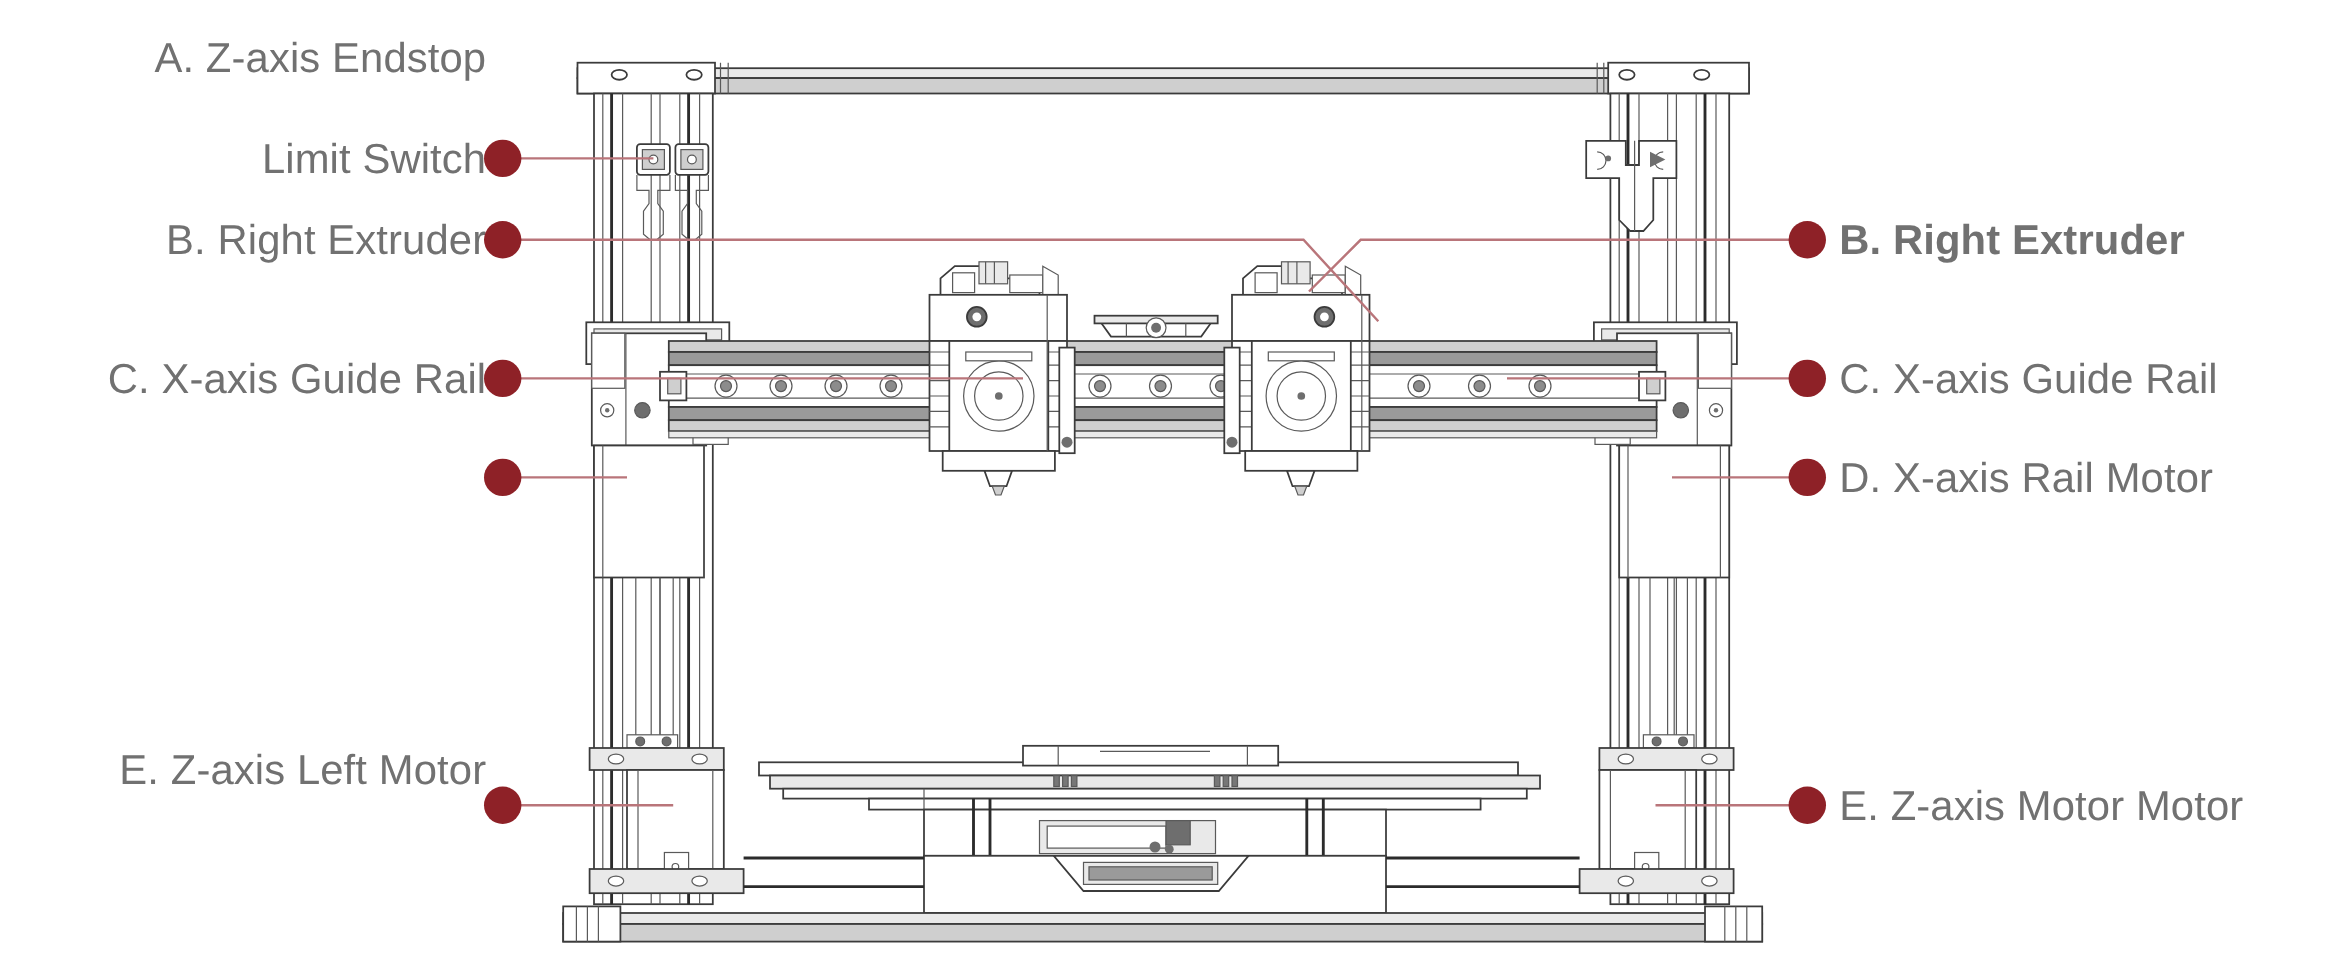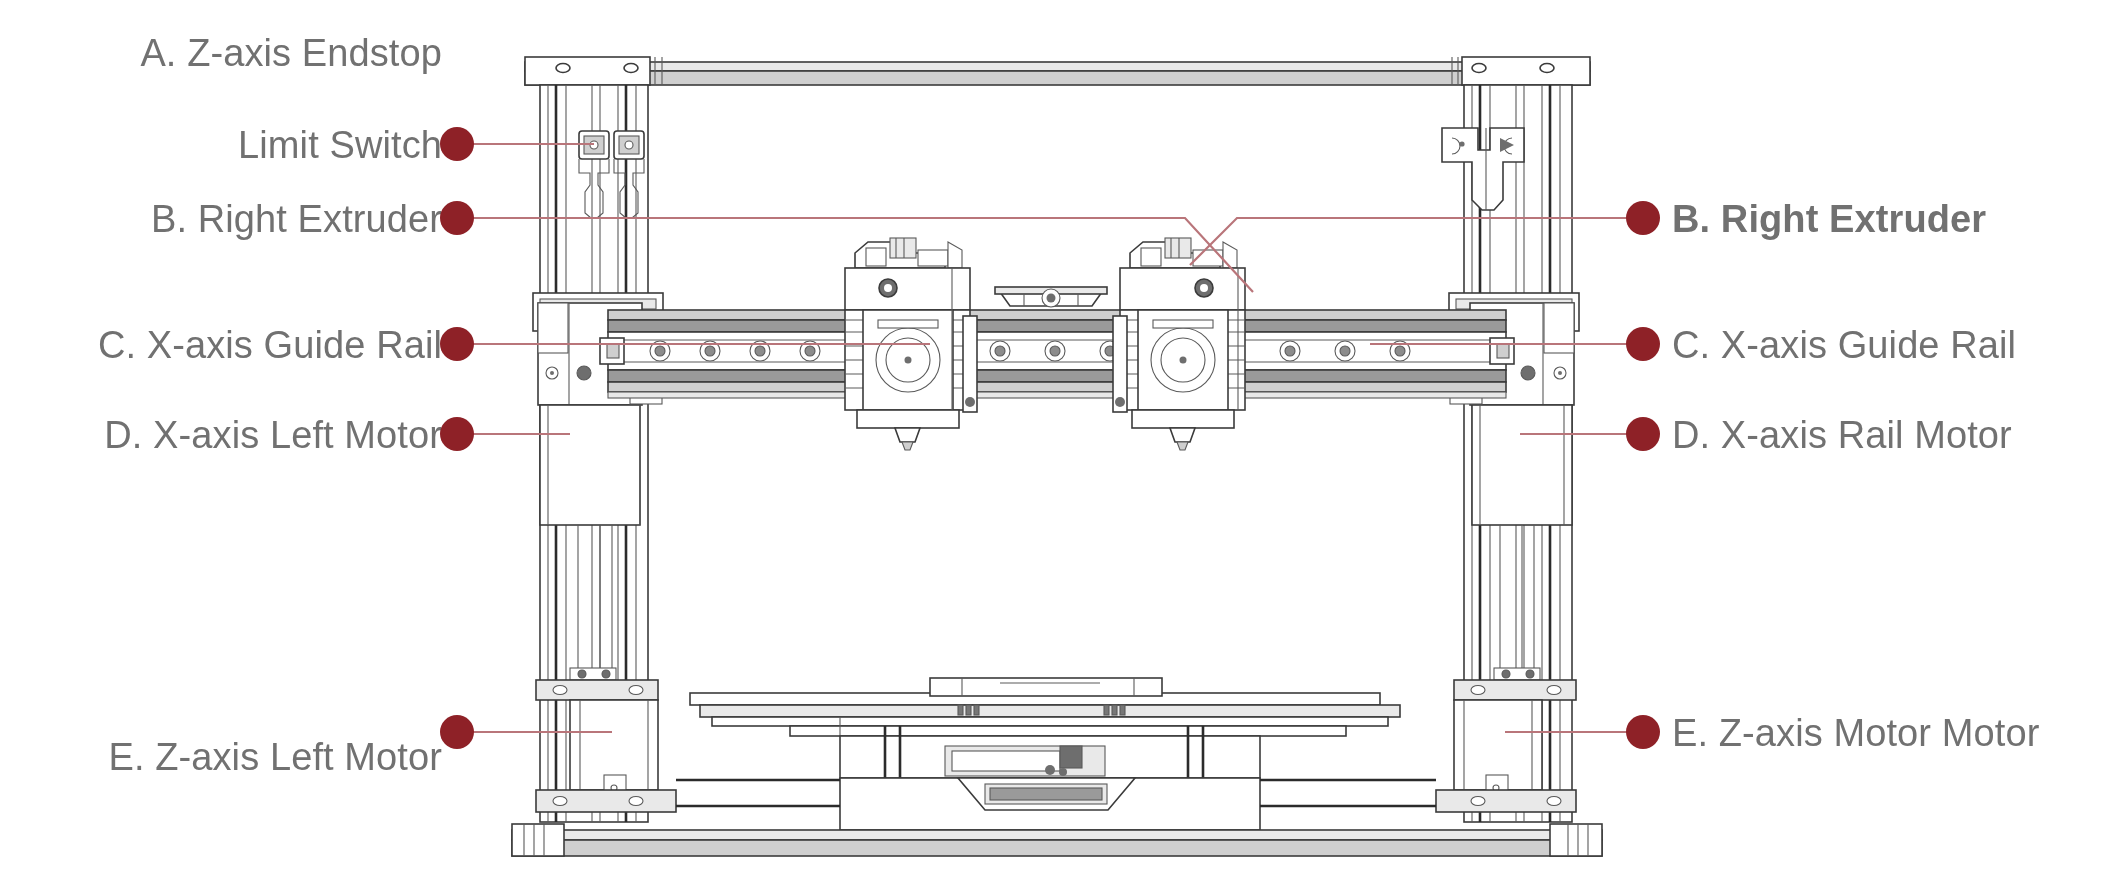--- a/index.html
+++ b/index.html
@@ -420,24 +420,23 @@
   <div class="callout-label left" style="right:1672px; top:24px;">A.   Z-axis Endstop</div>
   <div class="callout-label left" style="right:1672px; top:116px;">Limit Switch</div>
   <div class="dot" style="left:440px; top:117px;"></div>
 
   <div class="callout-label left" style="right:1672px; top:190px;">B. Right Extruder</div>
   <div class="dot" style="left:440px; top:191px;"></div>
 
   <div class="callout-label left" style="right:1672px; top:316px;">C. X-axis Guide Rail</div>
   <div class="dot" style="left:440px; top:317px;"></div>
 
-  <div class="callout-label left" style="right:1672px; top:406px;">D. X-axis Left Motor</div>
   <div class="dot" style="left:440px; top:407px;"></div>
 
-  <div class="callout-label left" style="right:1672px; top:728px;">E. Z-axis Left Motor</div>
+  <div class="callout-label left" style="right:1672px; top:672px;">E. Z-axis Left Motor</div>
   <div class="dot" style="left:440px; top:705px;"></div>
 
   <div class="callout-label right" style="left:1672px; top:190px;font-weight:bold;">B. Right Extruder</div>
   <div class="dot" style="left:1626px; top:191px;"></div>
 
   <div class="callout-label right" style="left:1672px; top:316px;">C. X-axis Guide Rail</div>
   <div class="dot" style="left:1626px; top:317px;"></div>
 
   <div class="callout-label right" style="left:1672px; top:406px;">D. X-axis Rail Motor</div>
   <div class="dot" style="left:1626px; top:407px;"></div>

